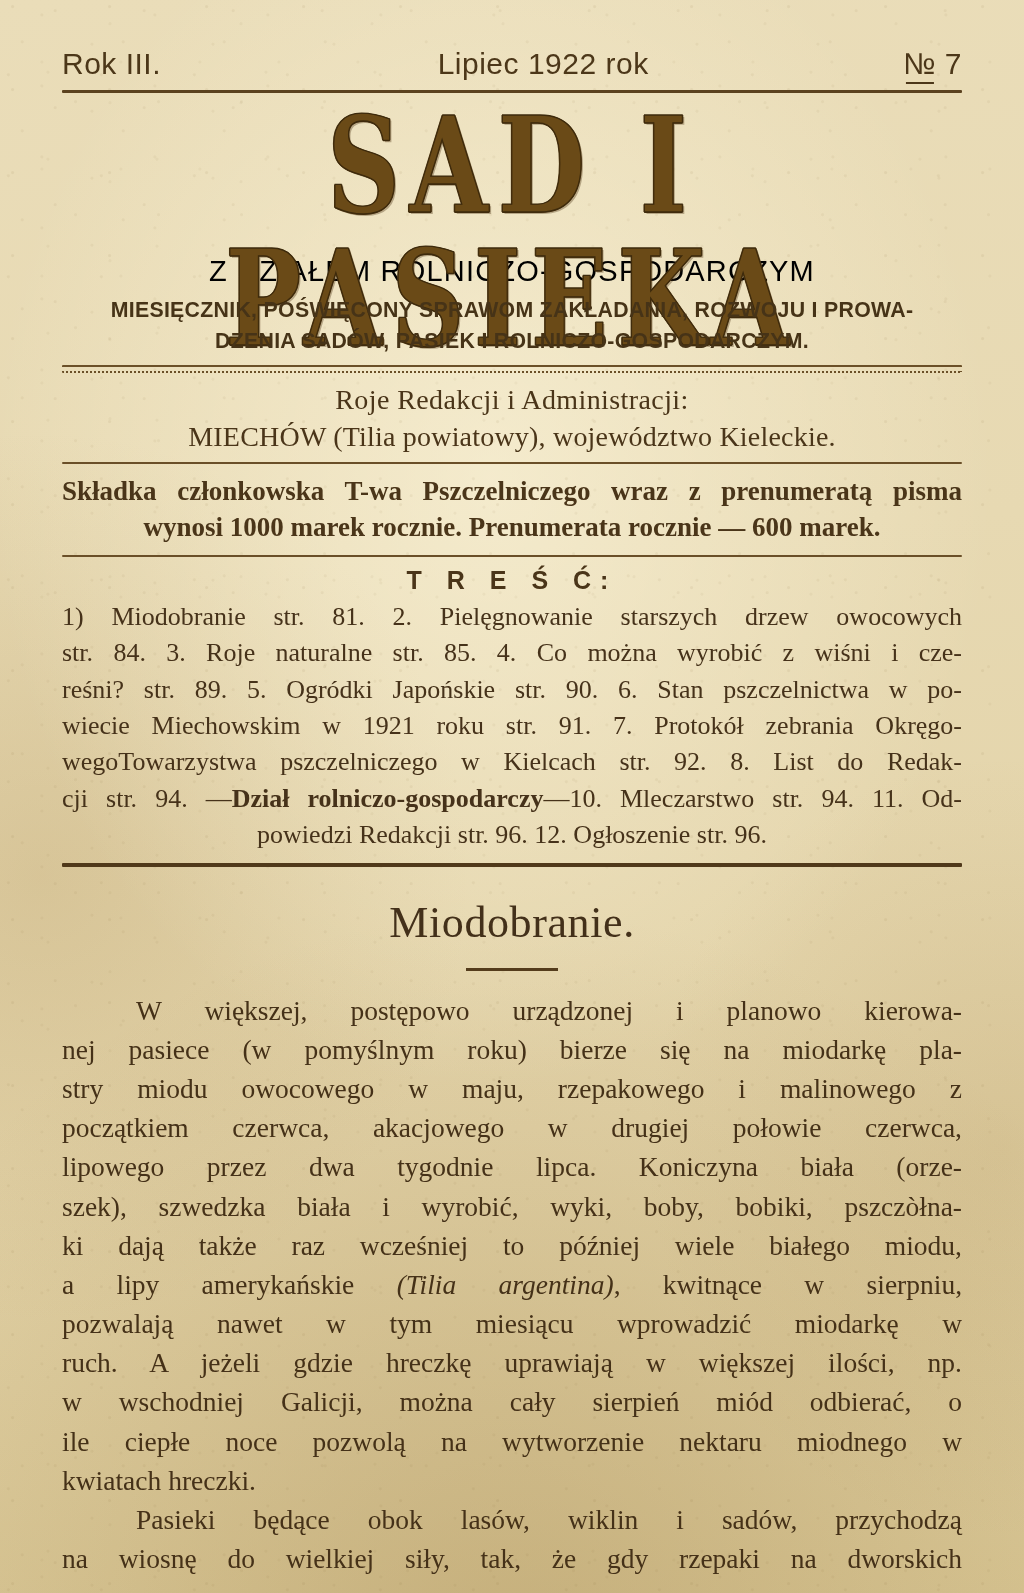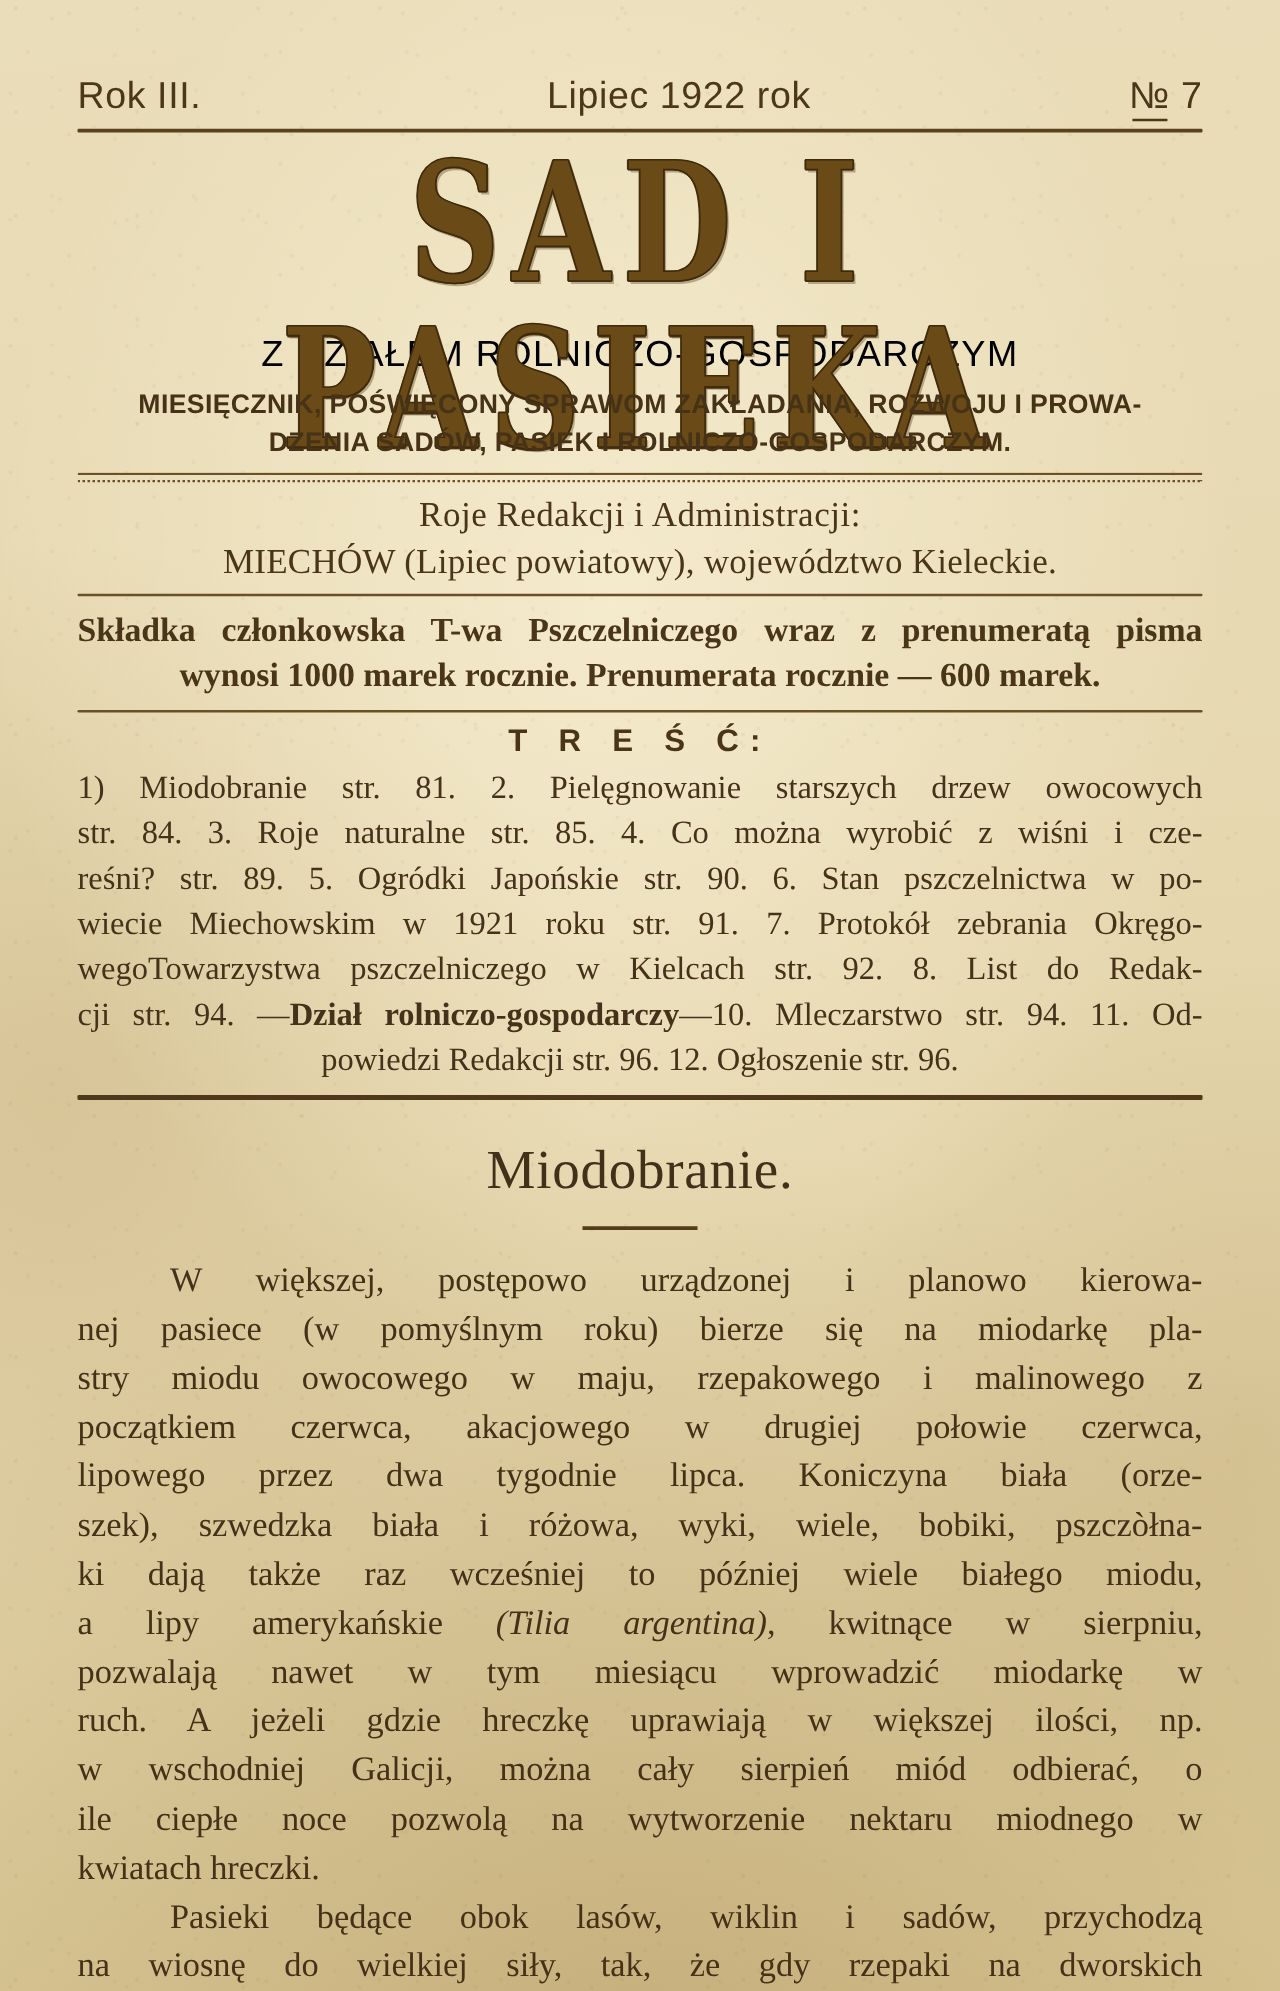--- a/index.html
+++ b/index.html
@@ -43,21 +43,21 @@
       radial-gradient(circle at 9% 74%, rgba(120,92,46,.17) 0 1px, transparent 2px),
       radial-gradient(circle at 44% 83%, rgba(120,92,46,.14) 0 1px, transparent 2px),
       radial-gradient(circle at 91% 90%, rgba(120,92,46,.16) 0 1px, transparent 2px);
     background-size: 97px 83px, 113px 71px, 89px 97px, 131px 79px, 101px 89px,
                      79px 107px, 121px 67px, 93px 101px, 109px 87px, 83px 113px;
   }
 
   .sheet {
     position: absolute;
     inset: 0;
-    padding: 16px 62px;
+    padding: 3px 62px;
     box-sizing: border-box;
   }
 
   
   .topline {
     display: flex;
     align-items: baseline;
     justify-content: space-between;
     padding-top: 44px;
     font-family: "Liberation Sans", "DejaVu Sans", sans-serif;
@@ -240,21 +240,21 @@
 
   <div class="sub2">
     <div>MIESIĘCZNIK, POŚWIĘCONY SPRAWOM ZAKŁADANIA, ROZWOJU I PROWA-</div>
     <div>DZENIA SADÓW, PASIEK I ROLNICZO-GOSPODARCZYM.</div>
   </div>
 
   <div class="rule dotted"></div>
 
   <div class="addr">
     <div class="l1">Roje Redakcji i Administracji:</div>
-    <div class="l2">MIECHÓW  (Lipiec powiatowy), województwo Kieleckie.</div>
+    <div class="l2">MIECHÓW  (Tilia powiatowy), województwo Kieleckie.</div>
   </div>
 
   <div class="rule thin"></div>
 
   <div class="fees">
     <span class="fl just">Składka członkowska T-wa Pszczelniczego wraz z prenumeratą pisma</span>
     <span class="fl">wynosi 1000 marek rocznie.  Prenumerata rocznie — 600 marek.</span>
   </div>
 
   <div class="rule thin"></div>
@@ -275,21 +275,21 @@
 
   <div class="article-title">Miodobranie.</div>
   <div class="title-rule"></div>
 
   <div class="body">
     <p class="indent">W większej,  postępowo  urządzonej  i planowo  kierowa-</p>
     <p>nej pasiece (w pomyślnym roku) bierze się na miodarkę pla-</p>
     <p>stry miodu owocowego w maju, rzepakowego i malinowego z</p>
     <p>początkiem czerwca,  akacjowego w drugiej połowie czerwca,</p>
     <p>lipowego przez dwa tygodnie lipca.  Koniczyna biała (orze-</p>
-    <p>szek), szwedzka biała i różowa, wyki, wiele, bobiki, pszczòłna-</p>
+    <p>szek), szwedzka biała i wyrobić, wyki, boby, bobiki, pszczòłna-</p>
     <p>ki dają także raz wcześniej to później wiele białego miodu,</p>
     <p><span>a lipy amerykańskie </span><i>(Tilia argentina)</i><span>, kwitnące w sierpniu,</span></p>
     <p>pozwalają  nawet  w  tym  miesiącu  wprowadzić  miodarkę  w</p>
     <p>ruch.  A jeżeli gdzie hreczkę uprawiają w większej ilości, np.</p>
     <p>w wschodniej Galicji, można cały sierpień miód odbierać, o</p>
     <p>ile ciepłe noce pozwolą na wytworzenie nektaru miodnego w</p>
     <p class="ragged">kwiatach hreczki.</p>
     <p class="indent">Pasieki będące obok lasów, wiklin i sadów,  przychodzą</p>
     <p>na wiosnę do wielkiej siły, tak, że gdy rzepaki na dworskich</p>
   </div>

